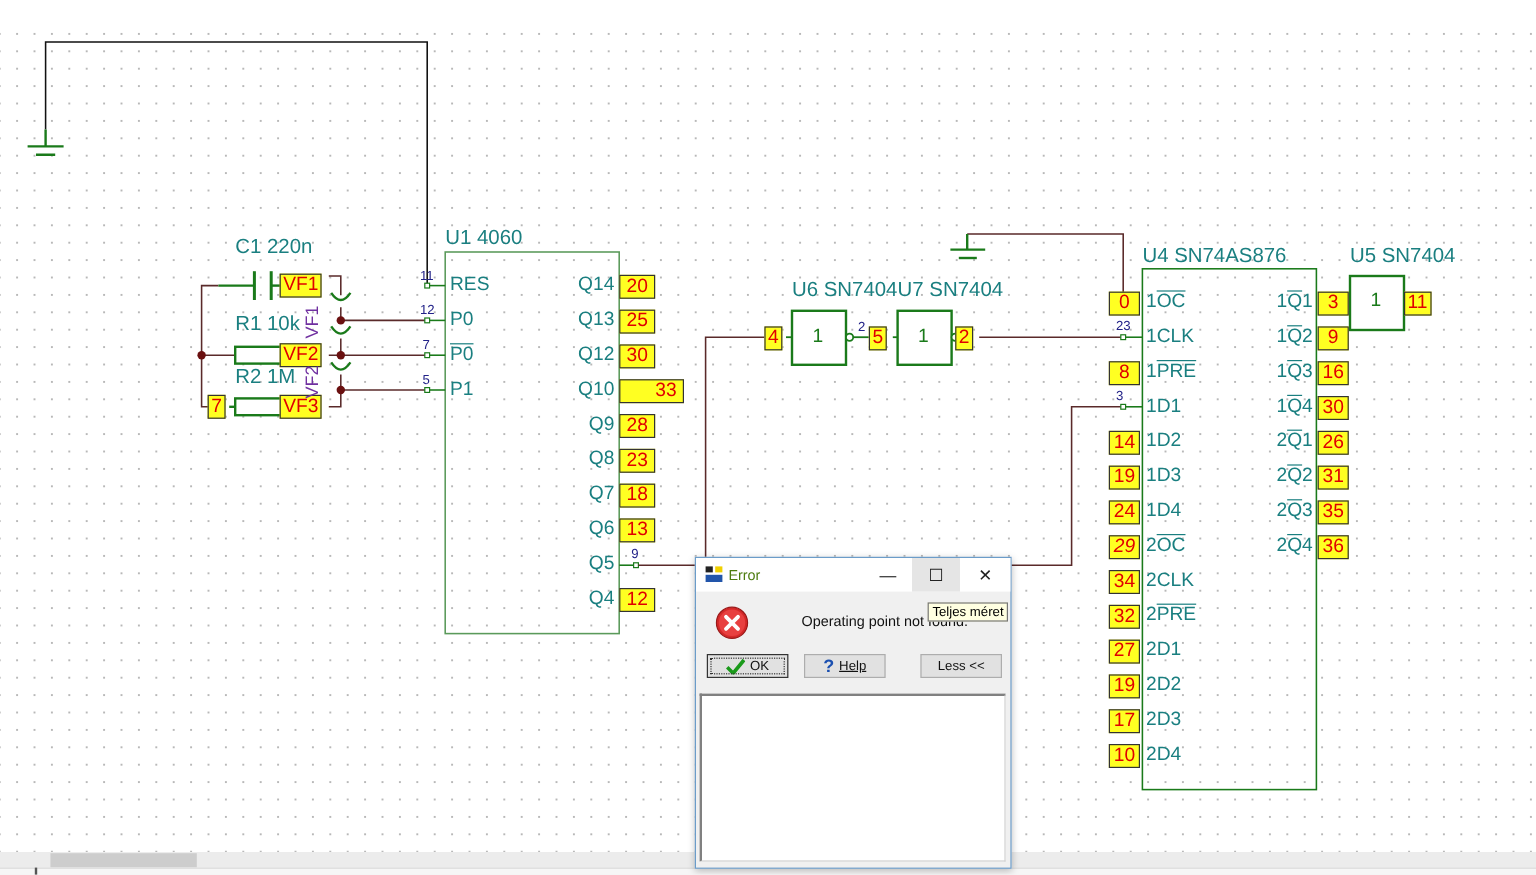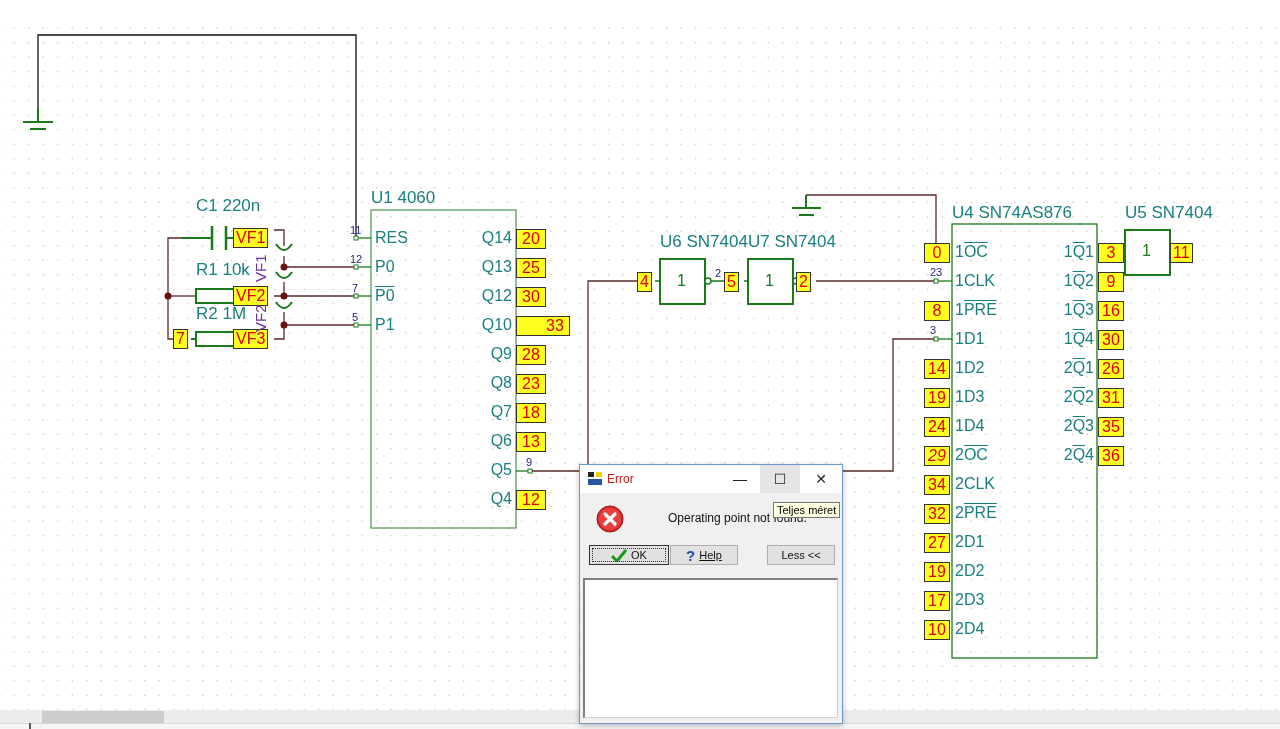--- a/index.html
+++ b/index.html
@@ -18,30 +18,30 @@
   .vlabel{position:absolute;color:#7030a0;font-size:15px;transform:rotate(-90deg);transform-origin:left top;white-space:nowrap;}
   
   #hscroll{position:absolute;left:0;top:710px;width:1280px;height:19px;background:#ececec;}
   #hthumb{position:absolute;left:42px;top:1px;width:122px;height:12px;background:#cdcdcd;}
   #hbottom{position:absolute;left:0;top:723px;width:1280px;height:6px;background:#f6f6f6;border-top:1px solid #dadada;}
   #cursor-mark{position:absolute;left:29px;top:723px;width:2px;height:6px;background:#555;}
   
   #dlg{position:absolute;left:579px;top:464px;width:262px;height:258px;background:#f0f0f0;border:1px solid #6b9cc9;box-shadow:0 2px 6px rgba(0,0,0,0.25);}
   #dlg-title{position:absolute;left:0;top:0;width:262px;height:28px;background:#fff;}
   #dlg-appicon{position:absolute;left:7px;top:6px;width:16px;height:15px;}
-  #dlg-title-text{position:absolute;left:27px;top:7px;font-size:12px;color:#b91c1c;}
+  #dlg-title-text{position:absolute;left:27px;top:7px;font-size:12px;color:#4d7c0f;}
   .tbtn{position:absolute;top:0;width:40px;height:28px;text-align:center;line-height:28px;font-size:14px;color:#222;}
   #btn-min{left:140px;}
   #btn-max{left:180px;background:#e5e5e5;}
   #btn-close{left:221px;}
   #dlg-erricon{position:absolute;left:16px;top:40px;width:28px;height:28px;}
   #dlg-msg{position:absolute;left:88px;top:46px;font-size:12px;color:#111;}
   #tooltip{position:absolute;left:193px;top:37px;background:#ffffe1;border:1px solid #767676;font-size:11px;padding:1px 3px;color:#000;}
   .dbtn{position:absolute;top:80px;height:20px;background:#e1e1e1;border:1px solid #adadad;font-size:11px;color:#111;display:flex;align-items:center;justify-content:center;gap:4px;box-sizing:border-box;}
-  #btn-ok{left:9px;width:80px;border:1px solid #333;outline:1px dotted #333;outline-offset:-4px;}
+  #btn-ok{left:9px;width:68px;border:1px solid #333;outline:1px dotted #333;outline-offset:-4px;}
   #btn-help{left:90px;width:68px;}
   #btn-less{left:187px;width:68px;}
   #dlg-detail{position:absolute;left:3px;top:113px;width:255px;height:140px;background:#fff;border-top:2px solid #808080;border-left:2px solid #808080;border-bottom:1px solid #d0d0d0;border-right:1px solid #d0d0d0;box-sizing:border-box;}
 </style>
 </head>
 <body>
 
 <div id="canvas">
   <svg id="schem" xmlns="http://www.w3.org/2000/svg">
 

